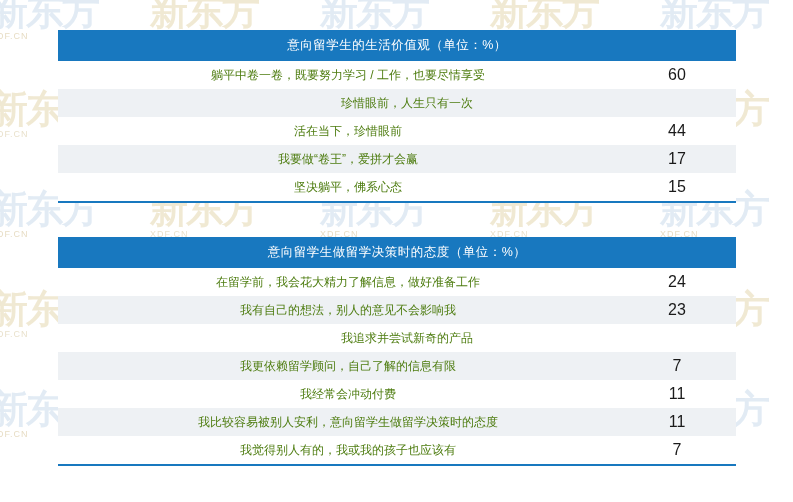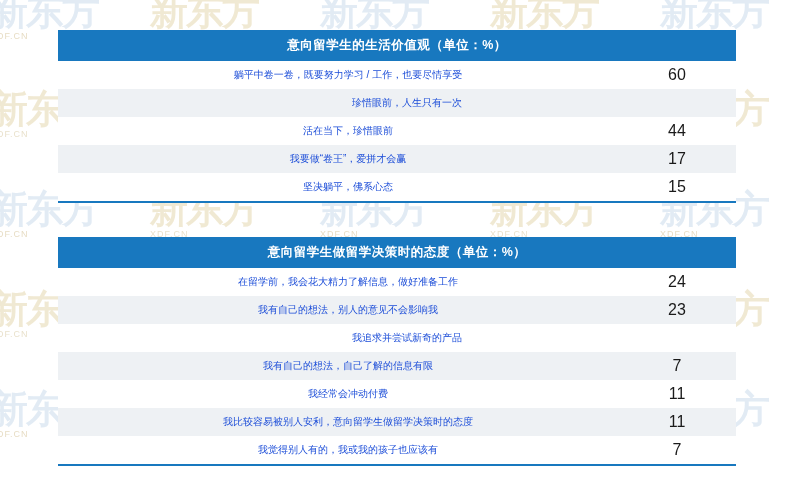--- a/index.html
+++ b/index.html
@@ -61,21 +61,21 @@
     width: 678px;
     background: transparent;
   }
   #panel-1 { top: 30px; }
   #panel-2 { top: 237px; }
 
   .panel-title {
     background: #1878bf;
     color: #ffffff;
     font-size: 12.5px;
-    font-weight: bold;
+    font-weight: normal;
     text-align: center;
     padding: 7px 0 7px 0;
     letter-spacing: 0.5px;
   }
 
   .rows {
     border-bottom: 2px solid #1878bf;
   }
 
   .row {
@@ -85,22 +85,22 @@
     background: #ffffff;
   }
   .row.alt {
     background: #eef1f4;
   }
   .row .label {
     flex: 1 1 auto;
     display: flex;
     align-items: center;
     justify-content: center;
-    font-size: 10px;
-    color: #1d4ed8;
+    font-size: 12px;
+    color: #4d7c0f;
     padding-left: 30px;
     padding-right: 10px;
   }
   .row .value {
     flex: 0 0 118px;
     display: flex;
     align-items: center;
     justify-content: center;
     font-size: 16px;
     color: #1a1a1a;
@@ -247,21 +247,21 @@
           <div class="value">24</div>
         </div>
         <div class="row alt">
           <div class="label">我有自己的想法，别人的意见不会影响我</div>
           <div class="value">23</div>
         </div>
         <div class="row">
           <div class="label">我追求并尝试新奇的产品</div>
         </div>
         <div class="row alt">
-          <div class="label">我有自己的想法，自己了解的信息有限</div>
+          <div class="label">我更依赖留学顾问，自己了解的信息有限</div>
           <div class="value">7</div>
         </div>
         <div class="row">
           <div class="label">我经常会冲动付费</div>
           <div class="value">11</div>
         </div>
         <div class="row alt">
           <div class="label">我比较容易被别人安利，意向留学生做留学决策时的态度</div>
           <div class="value">11</div>
         </div>

